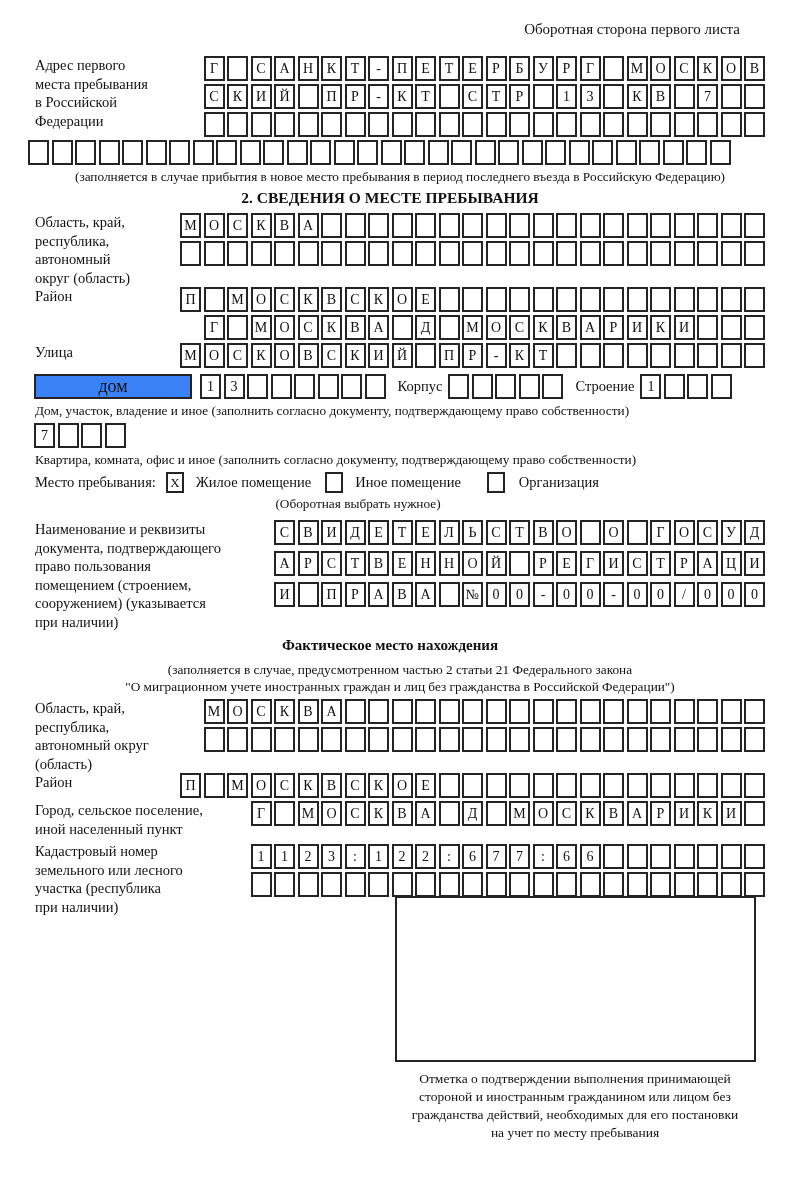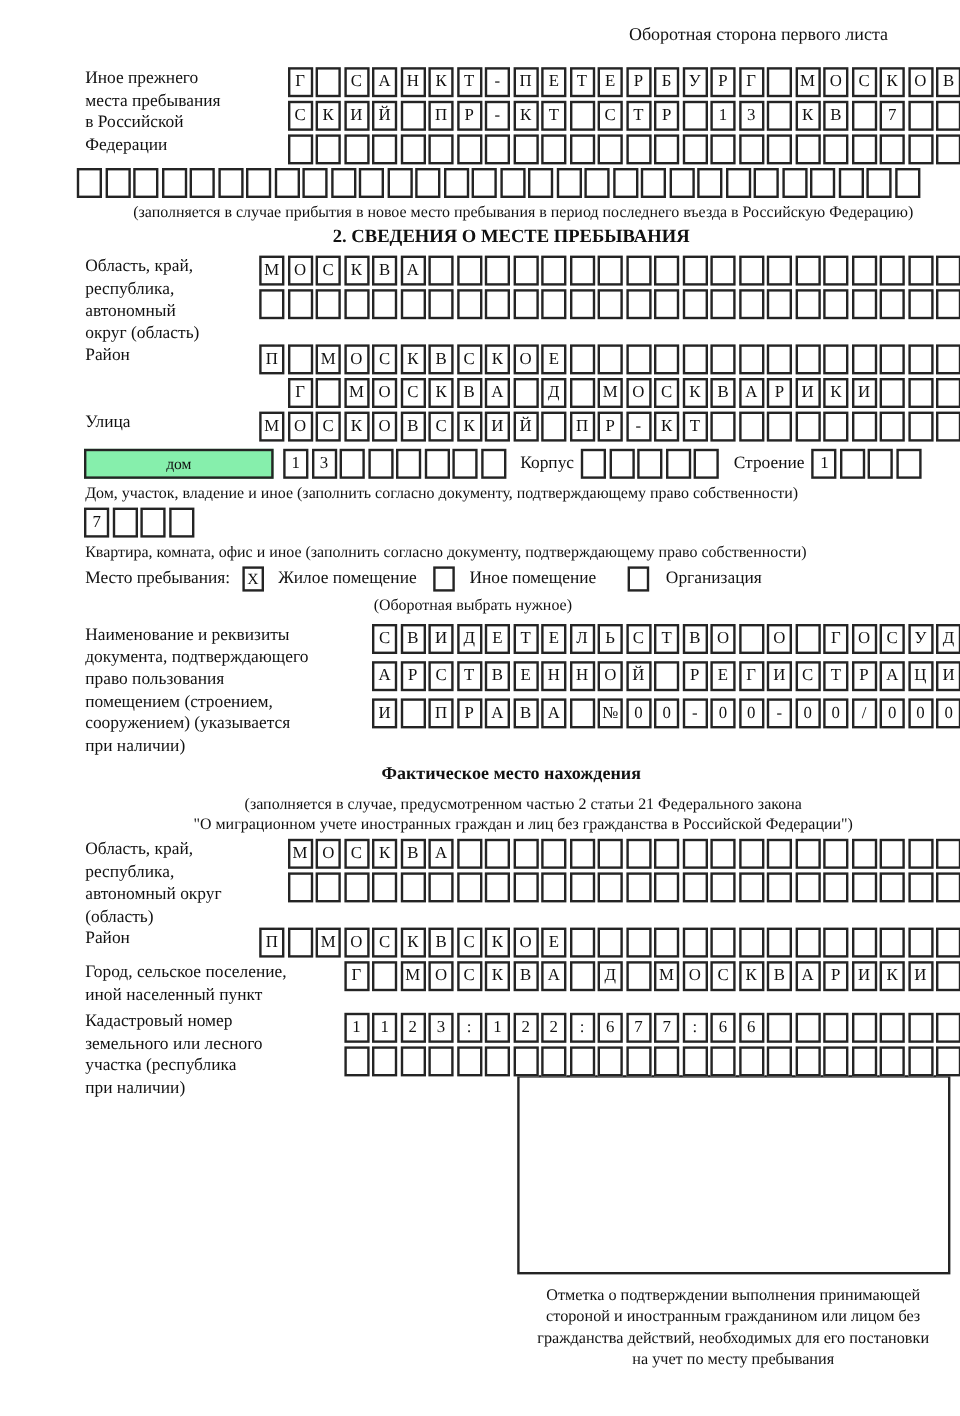--- a/index.html
+++ b/index.html
@@ -1,42 +1,42 @@
 <!DOCTYPE html>
 <html><head>
 <meta charset="utf-8">
 <style>
   html,body{margin:0;padding:0;}
   body{
     width:800px;height:1180px;background:#ffffff;color:#111;
     font-family:"Liberation Serif","DejaVu Serif",serif;
     position:relative;overflow:hidden;
   }
-  .page{padding-top:20px;padding-left:36px;}
+  .page{padding-top:20px;}
   .header-note{
     text-align:right;padding-right:60px;font-size:15px;line-height:18px;margin-bottom:18px;
   }
   .row{width:737px;margin-left:28px;display:flex;align-items:flex-start;}
   .lbl{font-size:14.5px;line-height:18.5px;padding-left:7px;flex:none;}
   .cells{display:flex;gap:2.5px;margin-left:auto;flex:none;}
   .cells-left{display:flex;gap:2.5px;flex:none;}
   .cellcol{margin-left:auto;display:flex;flex-direction:column;gap:3px;}
   .cellcol .cells{margin-left:0;}
   .cell{
     width:17px;height:21px;border:2px solid #242424;flex:none;
     display:flex;align-items:center;justify-content:center;
     font-size:14px;line-height:21px;background:#fff;
   }
   .caption{font-size:13.3px;line-height:17px;}
   .caption.center{text-align:center;width:760px;margin-left:20px;}
   .caption.left{margin-left:35px;width:730px;}
   .h-bold{font-weight:bold;font-size:15.5px;line-height:20px;text-align:center;width:780px;margin-left:0;}
   .widebox{
     border:2px solid #242424;height:21px;display:flex;align-items:center;justify-content:center;
-    font-size:13px;flex:none;background:#86efac;
+    font-size:18px;flex:none;background:#3b82f6;
   }
   .cb{
     width:14px;height:17px;border:2px solid #242424;flex:none;background:#fff;
     display:flex;align-items:center;justify-content:center;font-size:13px;
   }
   .inline-lbl{font-size:14.5px;line-height:19px;flex:none;}
   .stamp-box{
     width:357px;height:162px;border:2px solid #242424;margin-left:395px;margin-top:-20px;background:#fff;
   }
   .stamp-caption{
@@ -47,21 +47,21 @@
 </style>
 </head>
 <body>
 
 <div class="page">
 
   <div class="header-note">Оборотная сторона первого листа</div>
 
   <div class="row mb3">
     <div class="lbl" style="width:150px;">
-      <div>Иное прежнего</div>
+      <div>Адрес первого</div>
       <div>места пребывания</div>
       <div>в Российской</div>
       <div>Федерации</div>
     </div>
     <div class="cellcol">
       <div class="cells">
           <div class="cell">Г</div>
           <div class="cell"></div>
           <div class="cell">С</div>
           <div class="cell">А</div>

